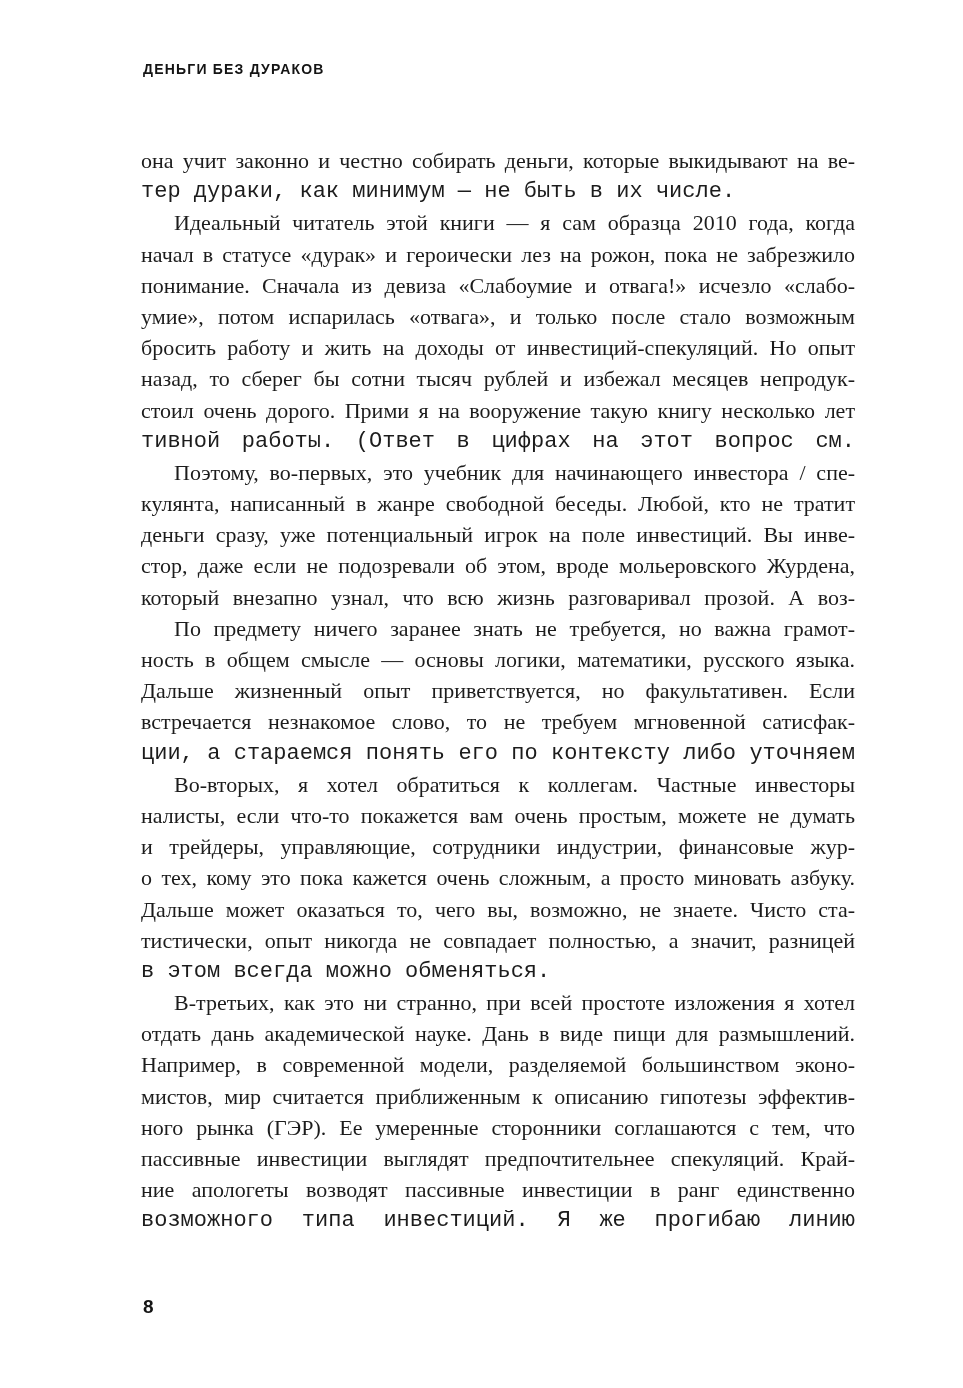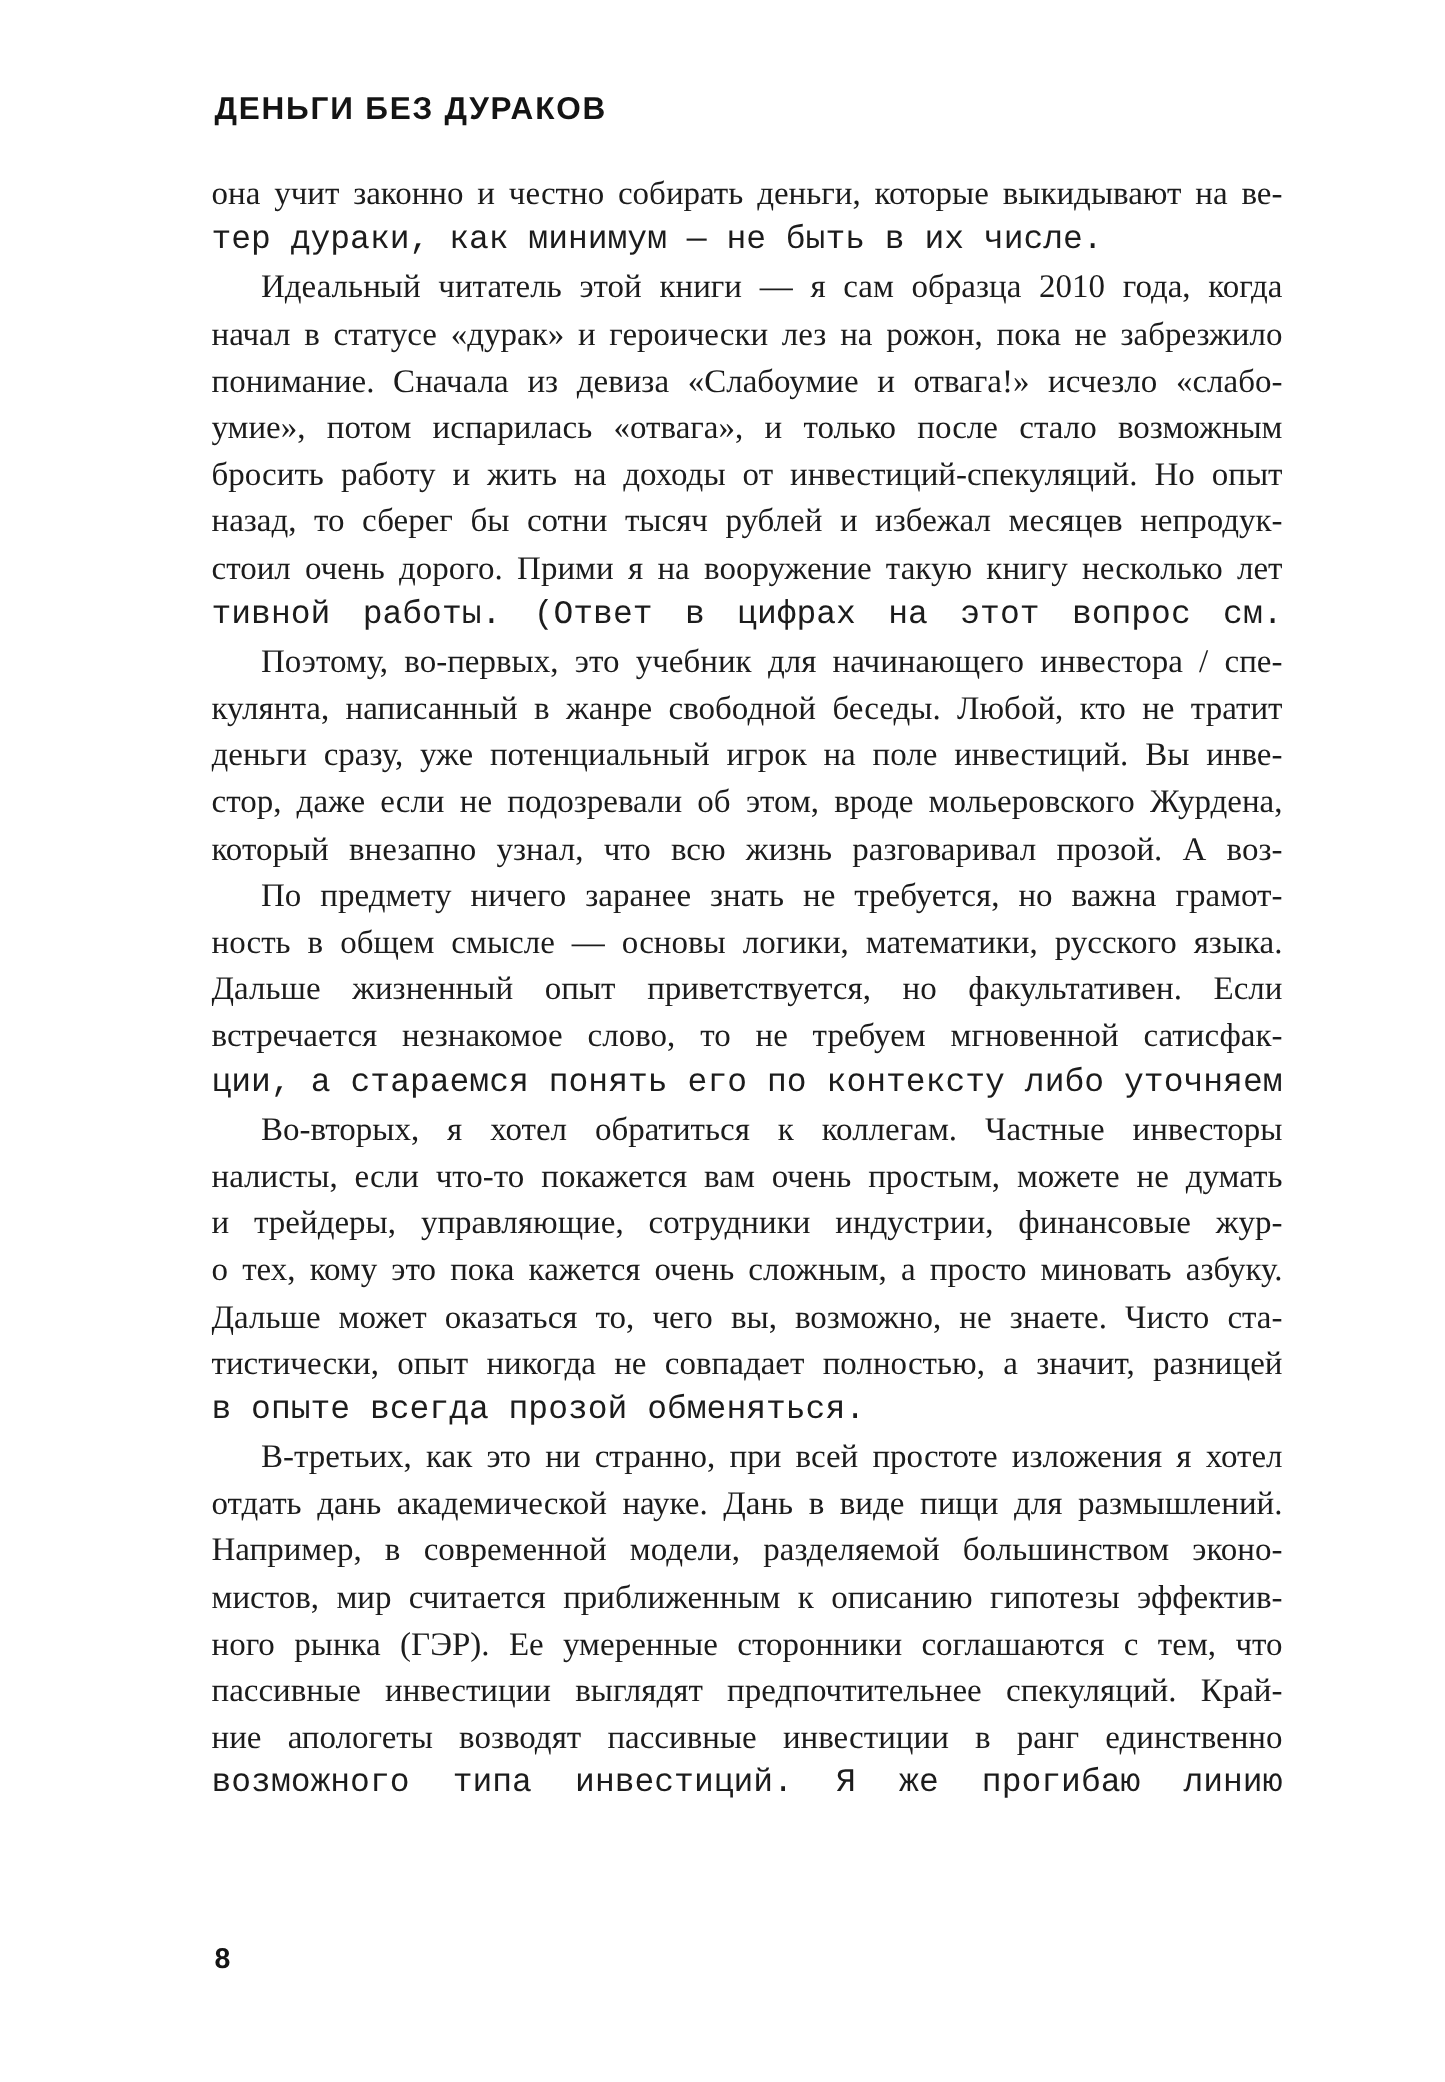--- a/index.html
+++ b/index.html
@@ -14,28 +14,28 @@
     background: #ffffff;
     overflow: hidden;
     font-family: "Liberation Serif", serif;
   }
   .running-header {
     position: absolute;
     left: 143px;
     top: 61px;
     font-family: "Liberation Sans", sans-serif;
     font-weight: 700;
-    font-size: 21px;
+    font-size: 14px;
     letter-spacing: 1.2px;
     color: #141414;
   }
   .text-block {
     position: absolute;
     left: 141px;
-    top: 113px;
+    top: 145px;
     width: 714px;
     font-size: 22px;
     line-height: 31.2px;
     color: #1c1c1c;
   }
   .para {
     margin: 0;
     padding: 0;
   }
   .para.indent .line:first-child {
@@ -97,21 +97,21 @@
         <span class="line">встречается незнакомое слово, то не требуем мгновенной сатисфак-</span>
         <span class="line last">ции, а стараемся понять его по контексту либо уточняем в словаре.</span>
       </p>
       <p class="para indent">
         <span class="line">Во-вторых, я хотел обратиться к коллегам. Частные инвесторы</span>
         <span class="line">налисты, если что-то покажется вам очень простым, можете не думать</span>
         <span class="line">и трейдеры, управляющие, сотрудники индустрии, финансовые жур-</span>
         <span class="line">о тех, кому это пока кажется очень сложным, а просто миновать азбуку.</span>
         <span class="line">Дальше может оказаться то, чего вы, возможно, не знаете. Чисто ста-</span>
         <span class="line">тистически, опыт никогда не совпадает полностью, а значит, разницей</span>
-        <span class="line last">в опыте всегда прозой обменяться.</span>
+        <span class="line last">в этом всегда можно обменяться.</span>
       </p>
       <p class="para indent">
         <span class="line">В-третьих, как это ни странно, при всей простоте изложения я хотел</span>
         <span class="line">отдать дань академической науке. Дань в виде пищи для размышлений.</span>
         <span class="line">Например, в современной модели, разделяемой большинством эконо-</span>
         <span class="line">мистов, мир считается приближенным к описанию гипотезы эффектив-</span>
         <span class="line">ного рынка (ГЭР). Ее умеренные сторонники соглашаются с тем, что</span>
         <span class="line">пассивные инвестиции выглядят предпочтительнее спекуляций. Край-</span>
         <span class="line">ние апологеты возводят пассивные инвестиции в ранг единственно</span>
         <span class="line last">возможного типа инвестиций. Я же прогибаю линию пессимизма еще</span>

